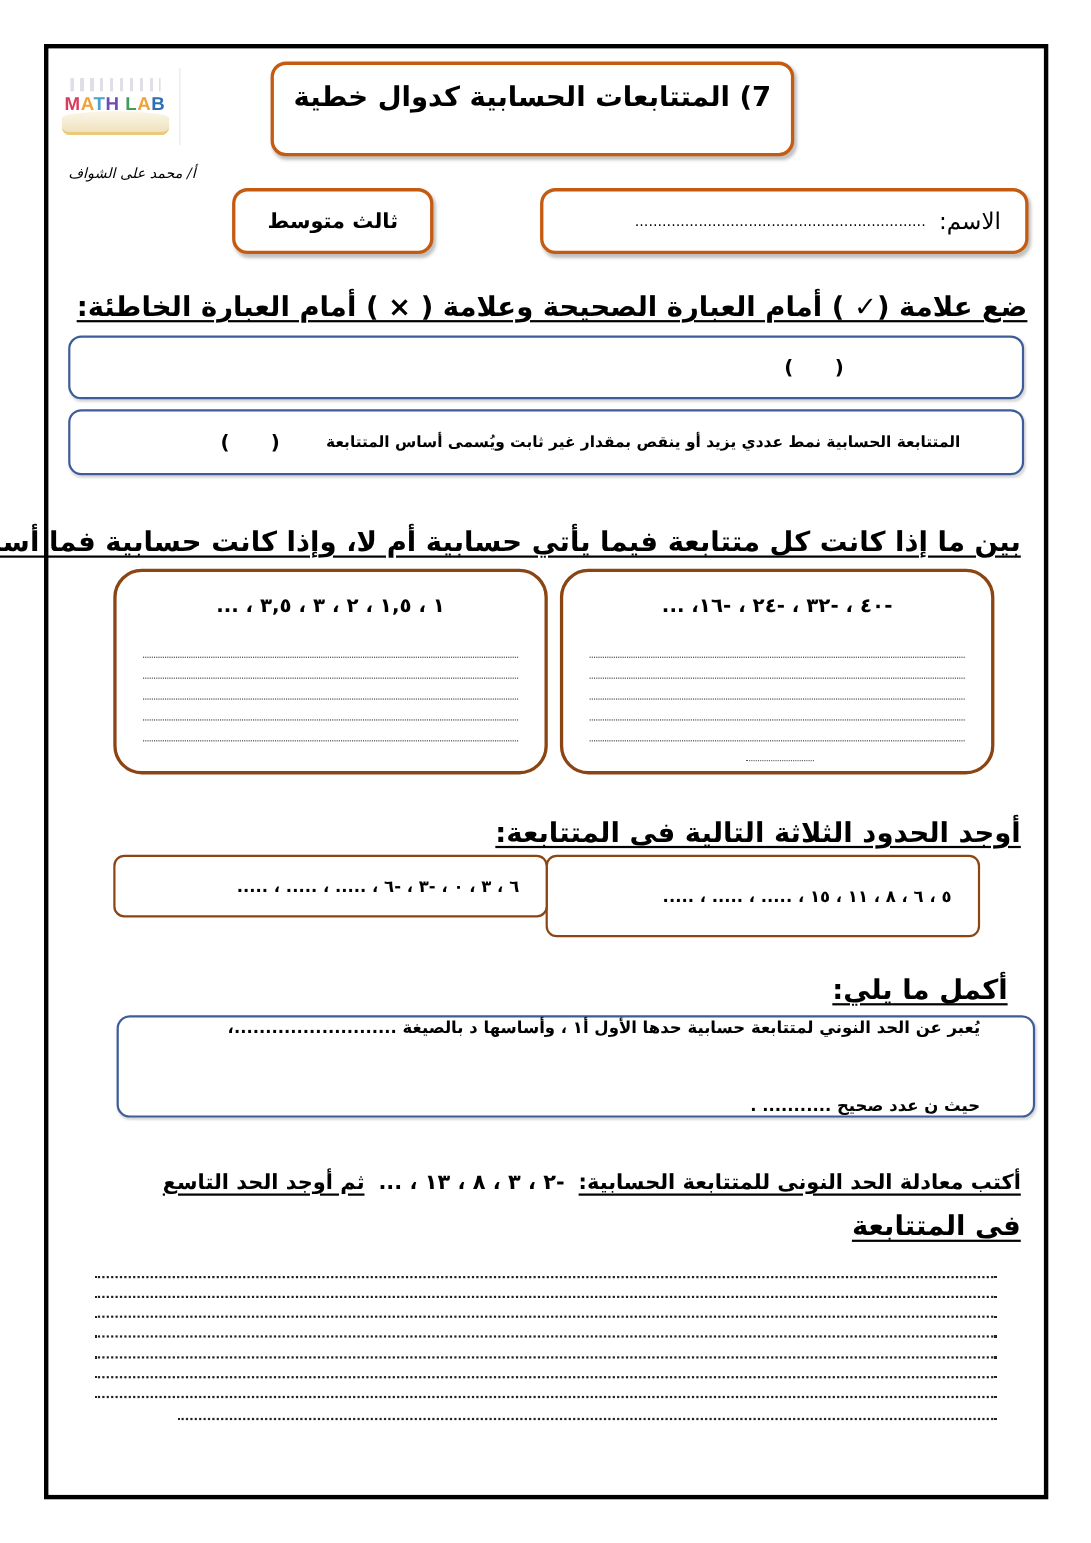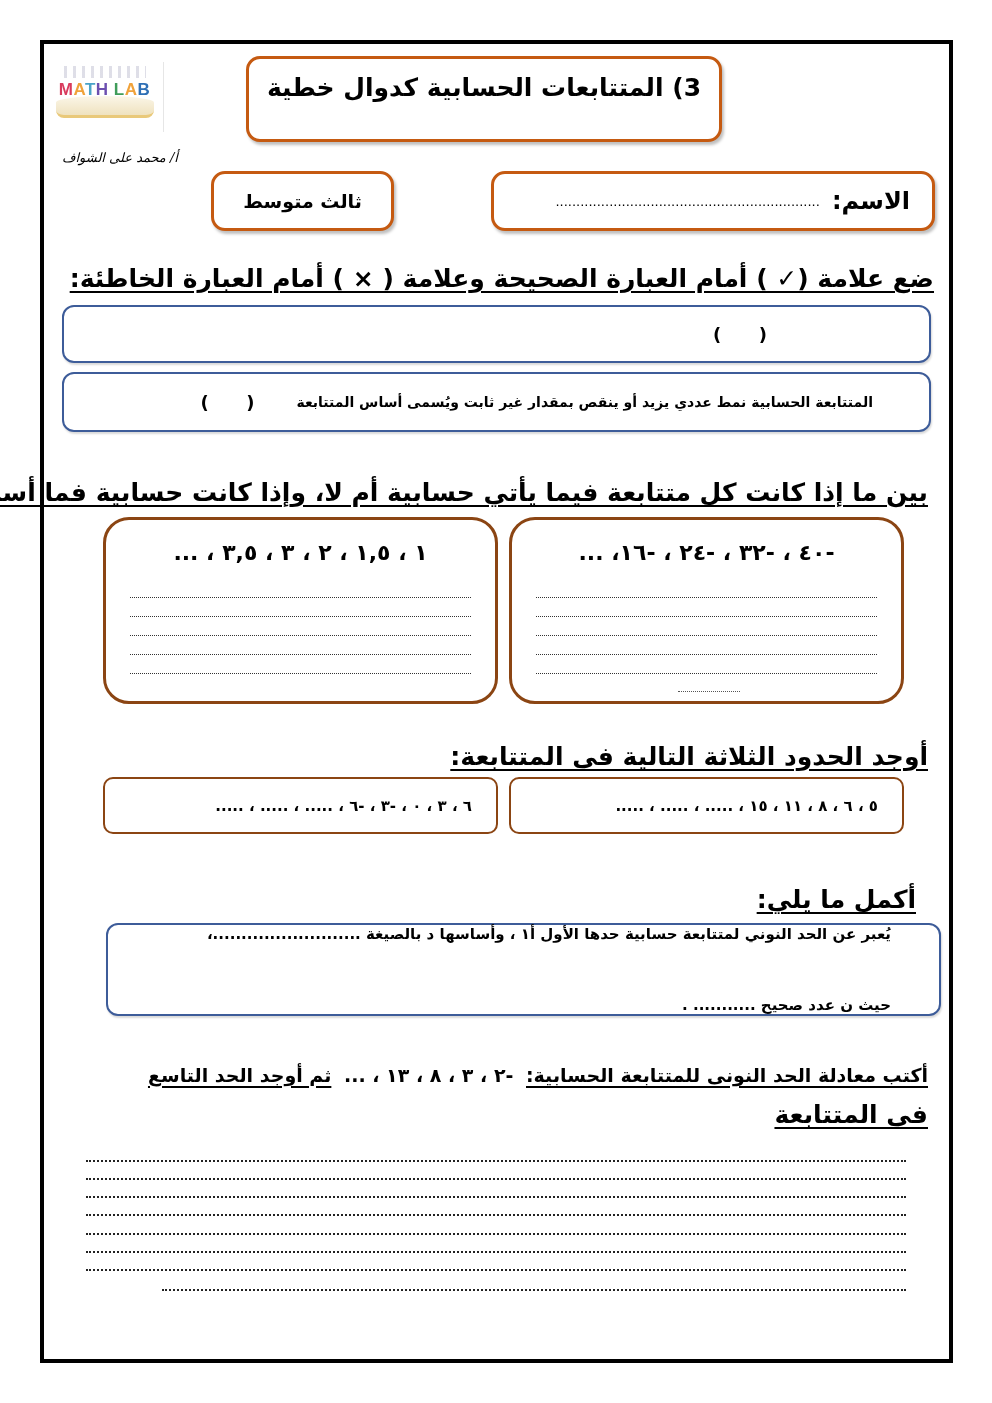--- a/index.html
+++ b/index.html
@@ -8,21 +8,21 @@
     .page-frame {
       position: absolute; left: 40px; top: 40px; width: 913px; height: 1323px;
       border: 4px solid #000;
     }
     .abs { position: absolute; }
     .rtl { direction: rtl; }
 
     
     .logo {
       left: 46px; top: 62px; width: 118px; height: 70px;
-      display: flex; justify-content: center;
+      display: flex; align-items: center; justify-content: center;
       border-right: 1px solid #e6e6e6;
     }
     .logo-book {
       position: relative; width: 110px; height: 60px;
     }
     .logo-pages {
       position: absolute; left: 6px; right: 6px; bottom: 4px; height: 22px;
       background: linear-gradient(#fbf6e8, #efe2bf);
       border-radius: 50% 50% 8px 8px / 30% 30% 8px 8px;
       border-bottom: 3px solid #e9c97a;
@@ -44,21 +44,21 @@
       box-shadow: 2px 3px 3px rgba(0,0,0,0.25);
       display: flex; align-items: center; justify-content: center;
     }
     .title-box { left: 246px; top: 56px; width: 476px; height: 86px; align-items: flex-start; padding-top: 14px; }
     .title-text { font-size: 25px; font-weight: bold; direction: rtl; }
 
     .grade-box { left: 211px; top: 171px; width: 183px; height: 60px; }
     .grade-text { font-size: 19px; font-weight: bold; direction: rtl; }
 
     .name-box { left: 491px; top: 171px; width: 444px; height: 60px; justify-content: flex-start; direction: rtl; padding-right: 22px; }
-    .name-label { font-size: 24px; font-weight: bold; }
+    .name-label { font-size: 21px; font-weight: normal; }
     .name-dots { font-size: 13px; margin-right: 12px; letter-spacing: 0; }
 
     
     .heading {
       direction: rtl; font-weight: bold; font-size: 25px; text-decoration: underline;
       text-underline-offset: 4px; text-decoration-thickness: 2px; white-space: nowrap;
     }
 
     
     .bbox {
@@ -66,21 +66,21 @@
       display: flex; align-items: center; direction: rtl;
       box-shadow: 1px 2px 2px rgba(0,0,0,0.15);
     }
     .stmt { font-size: 14px; font-weight: bold; white-space: nowrap; }
     .paren { font-size: 18px; font-weight: bold; white-space: pre; margin-right: 40px; }
 
     
     .brbox {
       border: 3px solid #8b4513; border-radius: 26px; background: #fff;
     }
-    .seq-title { position: absolute; left: 0; right: 0; top: 20px; text-align: center; direction: rtl; font-size: 22px; font-weight: bold; letter-spacing: 1px; }
+    .seq-title { position: absolute; left: 0; right: 0; top: 20px; text-align: center; direction: rtl; font-size: 18px; font-weight: bold; letter-spacing: 1px; }
     .dotline { position: absolute; left: 24px; right: 24px; height: 0; border-top: 1.5px dotted #333; }
     .small-dots { position: absolute; height: 0; border-top: 1.5px dotted #555; }
 
     .rbox { border: 2.5px solid #8b4513; border-radius: 10px; background: #fff; display: flex; align-items: center; direction: rtl; padding: 2px 24px; }
     .rseq { font-size: 15px; font-weight: bold; letter-spacing: 1px; white-space: nowrap; }
 
     .complete-line { direction: rtl; font-size: 15px; font-weight: bold; white-space: nowrap; }
     .answer-line { left: 86px; width: 820px; height: 0; border-top: 2px dotted #222; }
   </style>
 </head>
@@ -93,21 +93,21 @@
     <div class="logo-doodle"></div>
     <div class="logo-pages"></div>
     <div class="logo-text">
       <span class="m">M</span><span class="a">A</span><span class="t">T</span><span class="h">H</span>&nbsp;<span class="l">L</span><span class="a">A</span><span class="b">B</span>
     </div>
   </div>
 </div>
 <div class="abs author rtl">أ/ محمد على الشواف</div>
 
 <div class="abs obox title-box">
-  <span class="title-text">3) المتتابعات الحسابية كدوال خطية</span>
+  <span class="title-text">7) المتتابعات الحسابية كدوال خطية</span>
 </div>
 
 <div class="abs obox grade-box">
   <span class="grade-text">ثالث متوسط</span>
 </div>
 
 <div class="abs obox name-box">
   <span class="name-label">الاسم:</span>
   <span class="name-dots">................................................................</span>
 </div>
@@ -139,21 +139,21 @@
   <div class="seq-title">١ ، ١,٥ ، ٢ ، ٣ ، ٣,٥ ، ...</div>
   <div class="dotline" style="top:77px;"></div>
   <div class="dotline" style="top:96px;"></div>
   <div class="dotline" style="top:115px;"></div>
   <div class="dotline" style="top:134px;"></div>
   <div class="dotline" style="top:153px;"></div>
 </div>
 
 <div class="abs heading" style="right:64px; top:742px;margin-left:36px;">أوجد الحدود الثلاثة التالية فى المتتابعة:</div>
 
-<div class="abs rbox" style="left:509px; top:777px; width:395px; height:57px;">
+<div class="abs rbox" style="left:496px; top:777px; width:395px; height:75px;">
   <span class="rseq">٥ ، ٦ ، ٨ ، ١١ ، ١٥ ، ..... ، ..... ، .....</span>
 </div>
 <div class="abs rbox" style="left:103px; top:777px; width:395px; height:57px;">
   <span class="rseq">٦ ، ٣ ، ٠ ، -٣ ، -٦ ، ..... ، ..... ، .....</span>
 </div>
 
 <div class="abs heading" style="right:76px; top:885px;">أكمل ما يلي:</div>
 
 <div class="abs bbox" style="left:106px; top:923px; width:835px; height:93px; flex-direction:column; justify-content:space-between; align-items:flex-start; padding-right:48px; gap:8px;">
   <div class="complete-line">يُعبر عن الحد النوني لمتتابعة حسابية حدها الأول أ١ ، وأساسها د بالصيغة ..........................،</div>

